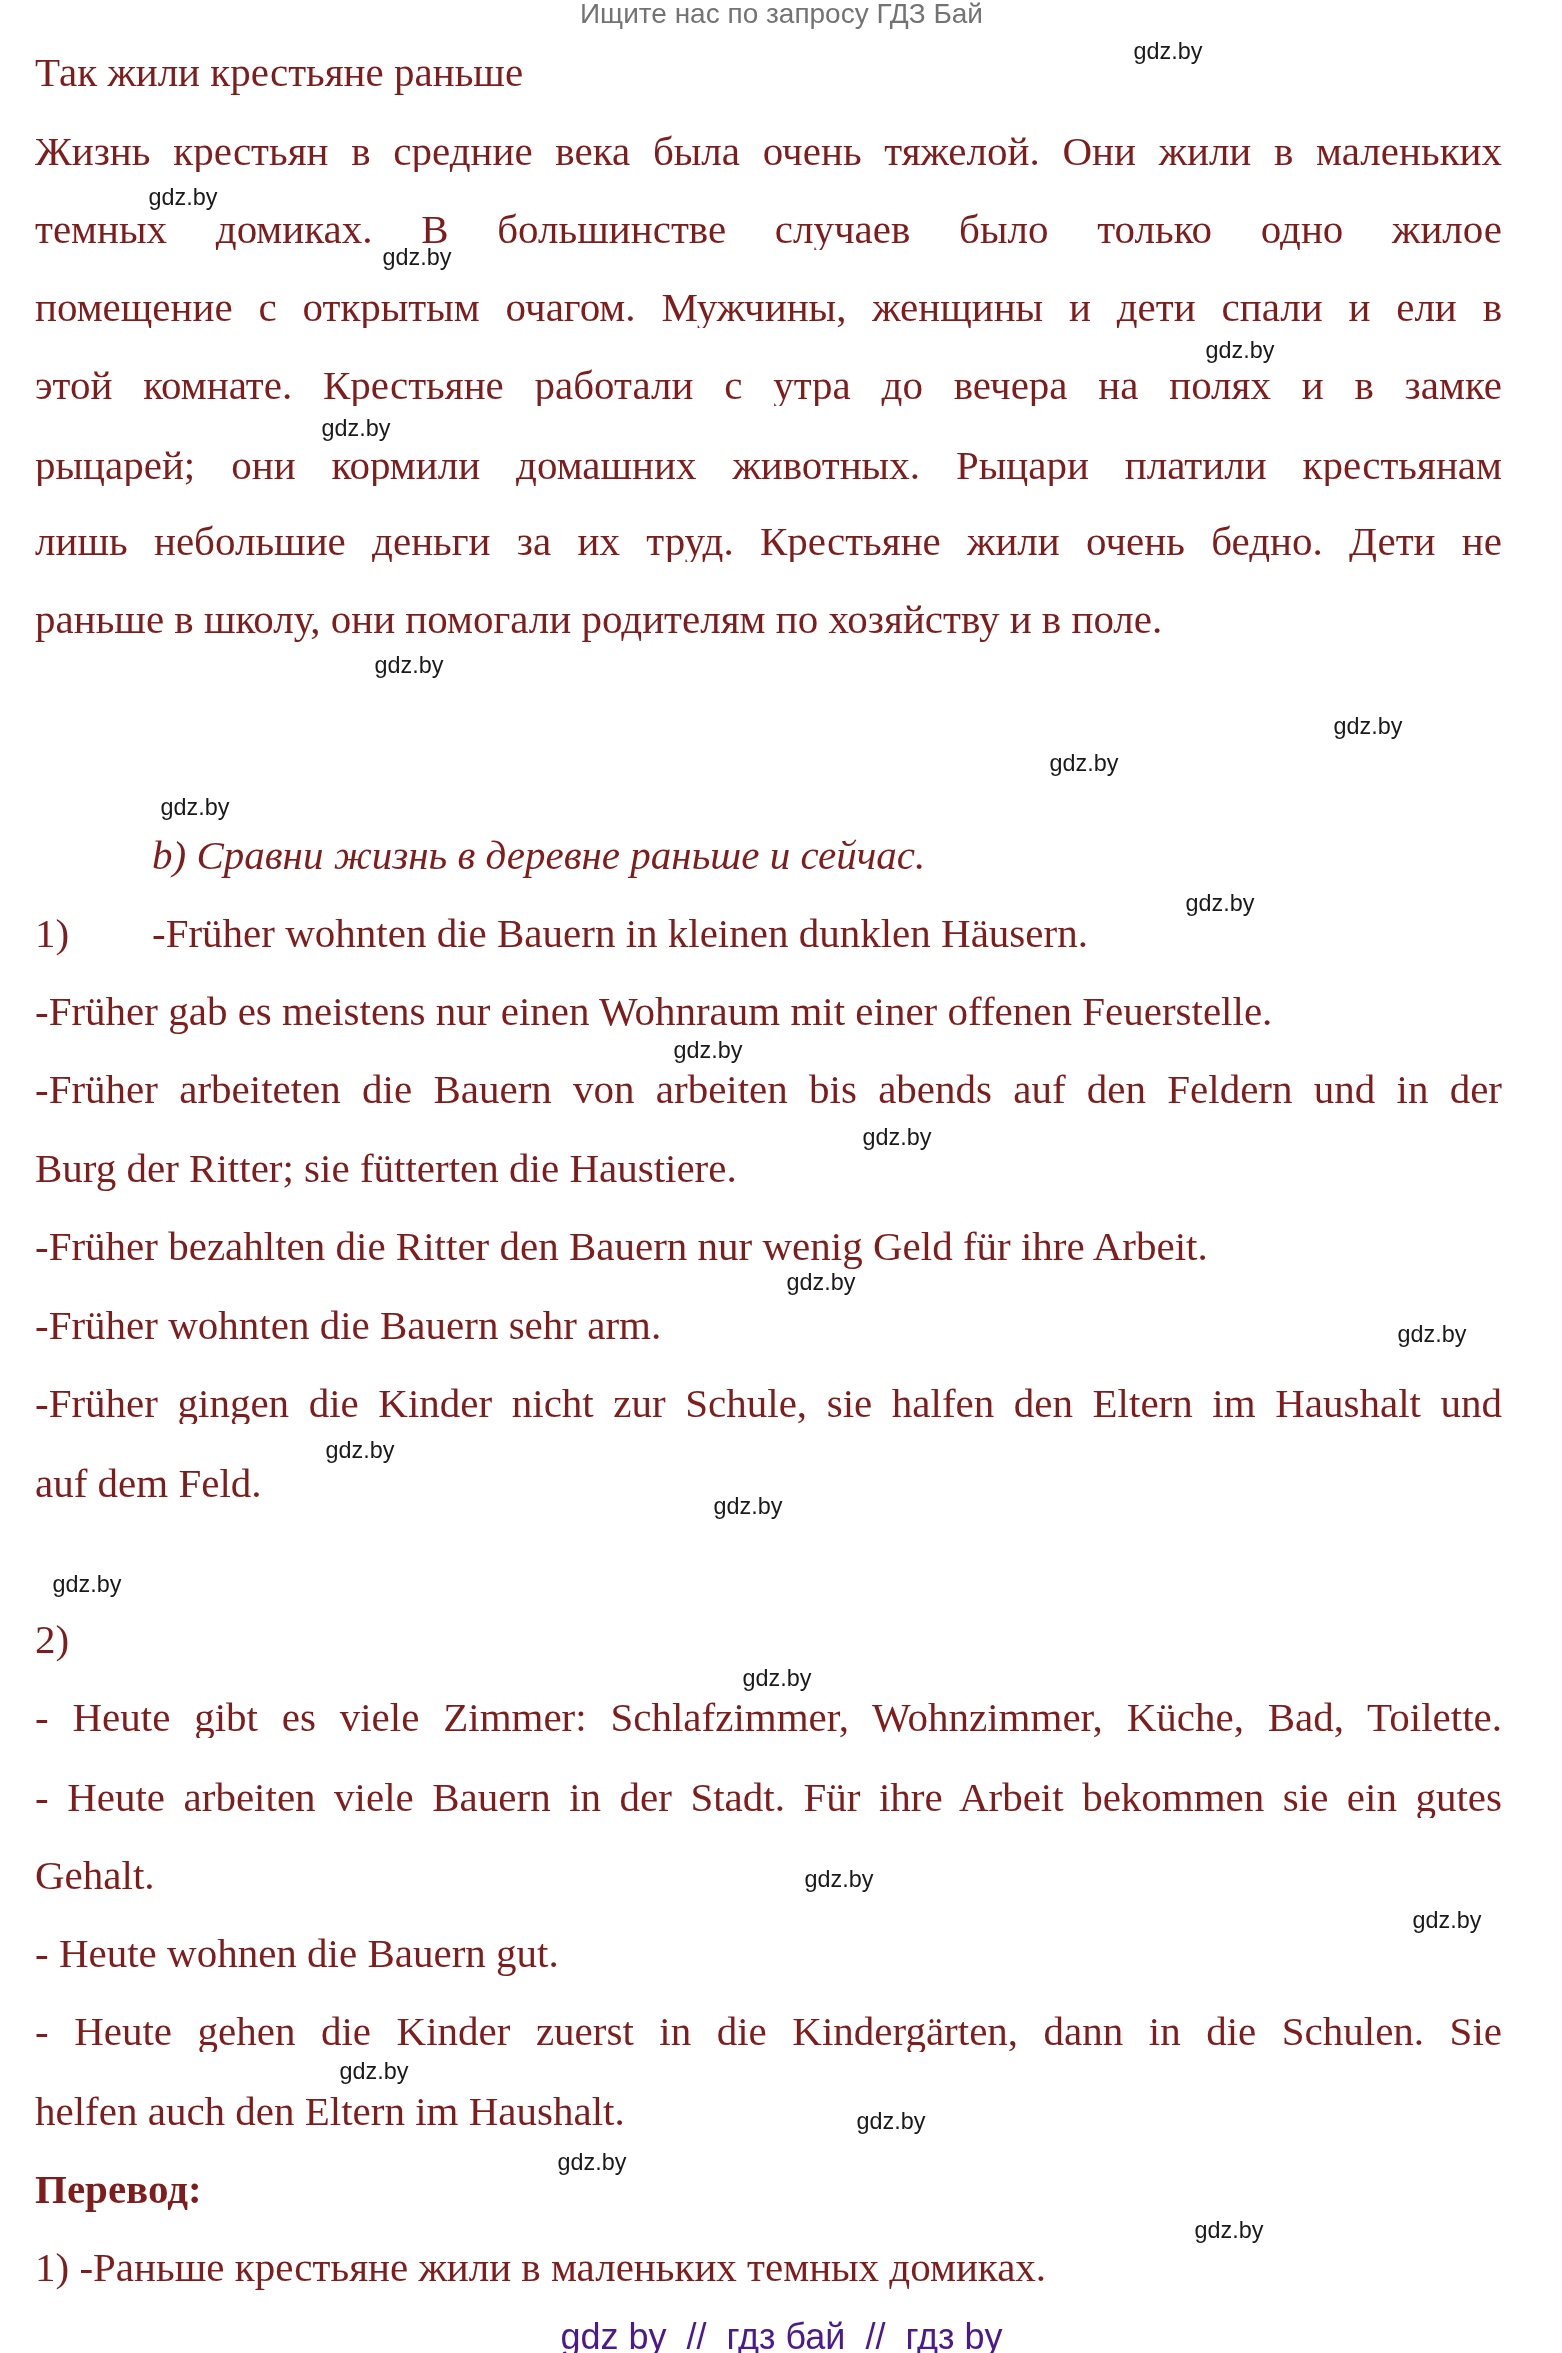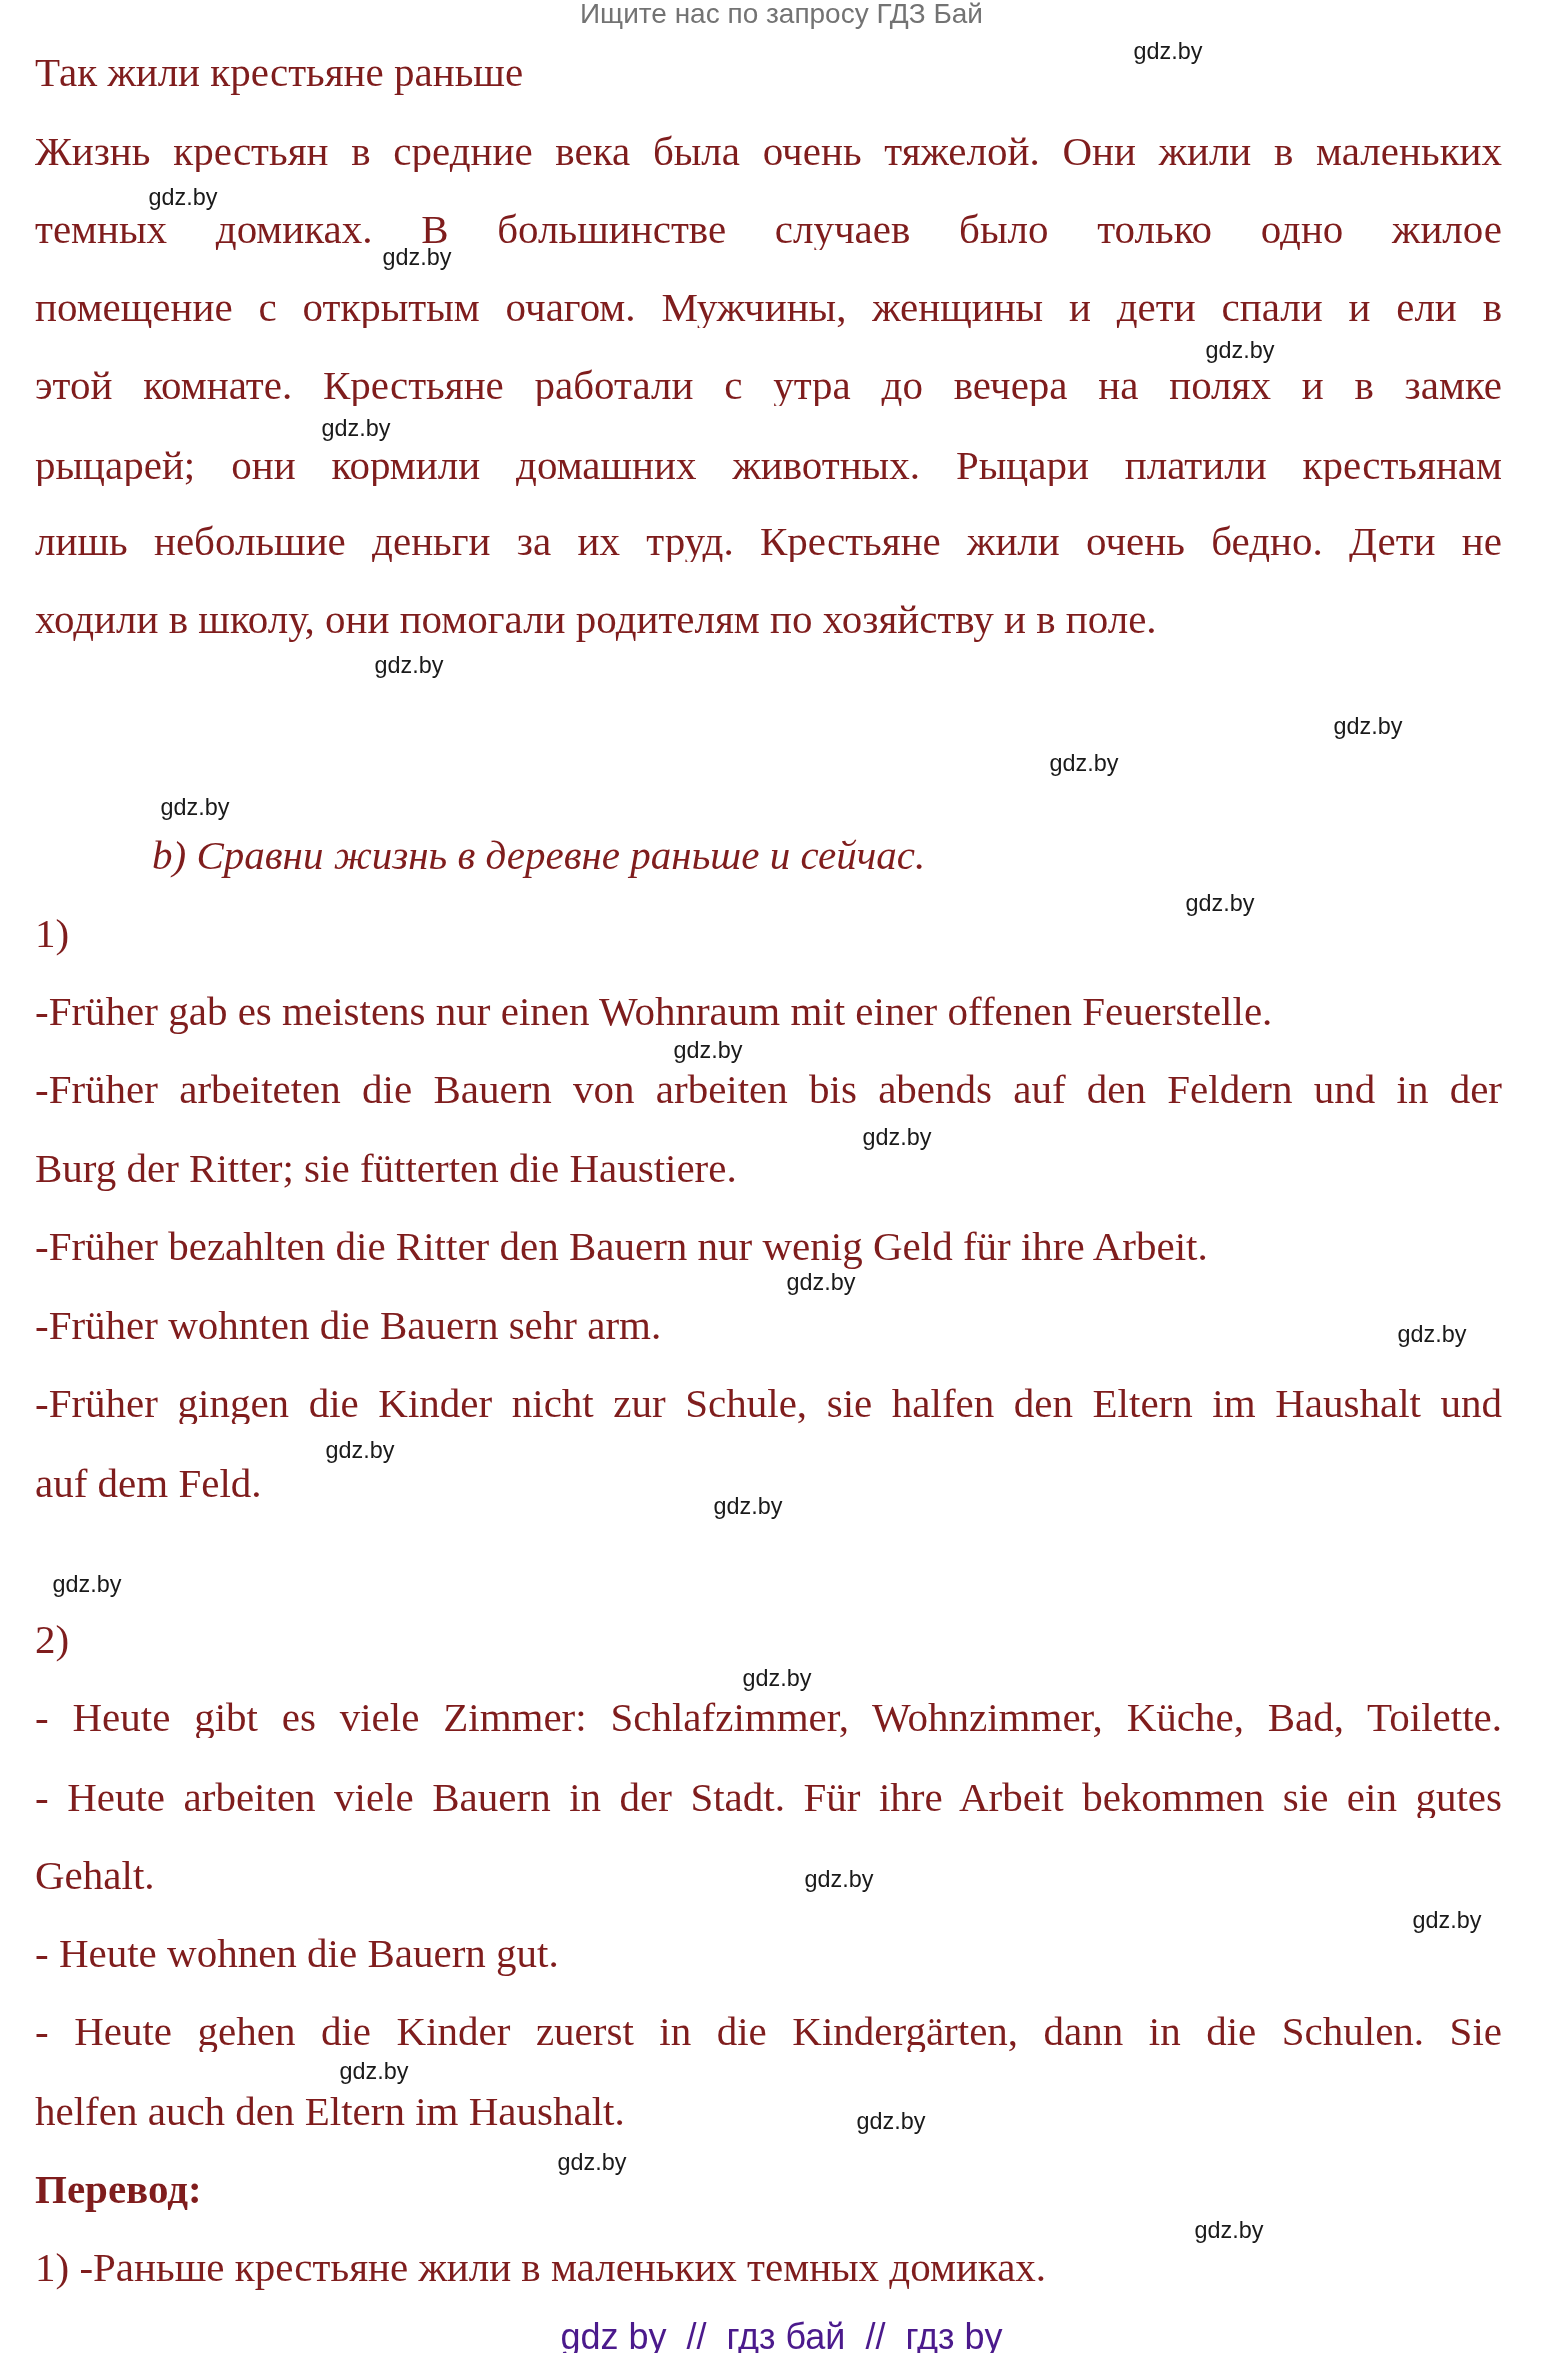--- a/index.html
+++ b/index.html
@@ -61,26 +61,27 @@
 </div>
 
 <div class="line" style="top:51px;">Так жили крестьяне раньше</div>
 
 <div class="line just" style="top:130px;">Жизнь крестьян в средние века была очень тяжелой. Они жили в маленьких</div>
 <div class="line just" style="top:208px;">темных домиках. В большинстве случаев было только одно жилое</div>
 <div class="line just" style="top:286px;">помещение с открытым очагом. Мужчины, женщины и дети спали и ели в</div>
 <div class="line just" style="top:364px;">этой комнате. Крестьяне работали с утра до вечера на полях и в замке</div>
 <div class="line just" style="top:444px;">рыцарей; они кормили домашних животных. Рыцари платили крестьянам</div>
 <div class="line just" style="top:520px;">лишь небольшие деньги за их труд. Крестьяне жили очень бедно. Дети не</div>
-<div class="line" style="top:598px;">ходили в школу, они помогали родителям по хозяйству и в поле.</div>
+<div class="line" style="top:598px;">раньше в школу, они помогали родителям по хозяйству и в поле.</div>
 
 <div class="line italic" style="top:834px; left:152px;">b) Сравни жизнь в деревне раньше и сейчас.</div>
 
 <div class="line" style="top:912px; width:1467px;">
   <span class="num">1)</span>
+  <span class="after-num">-Früher wohnten die Bauern in kleinen dunklen Häusern.</span>
 </div>
 <div class="line" style="top:990px;">-Früher gab es meistens nur einen Wohnraum mit einer offenen Feuerstelle.</div>
 <div class="line just" style="top:1068px;">-Früher arbeiteten die Bauern von arbeiten bis abends auf den Feldern und in der</div>
 <div class="line" style="top:1147px;">Burg der Ritter; sie fütterten die Haustiere.</div>
 <div class="line" style="top:1225px;">-Früher bezahlten die Ritter den Bauern nur wenig Geld für ihre Arbeit.</div>
 <div class="line" style="top:1304px;">-Früher wohnten die Bauern sehr arm.</div>
 <div class="line just" style="top:1382px;">-Früher gingen die Kinder nicht zur Schule, sie halfen den Eltern im Haushalt und</div>
 <div class="line" style="top:1462px;">auf dem Feld.</div>
 
 <div class="line" style="top:1618px; width:1467px;">

